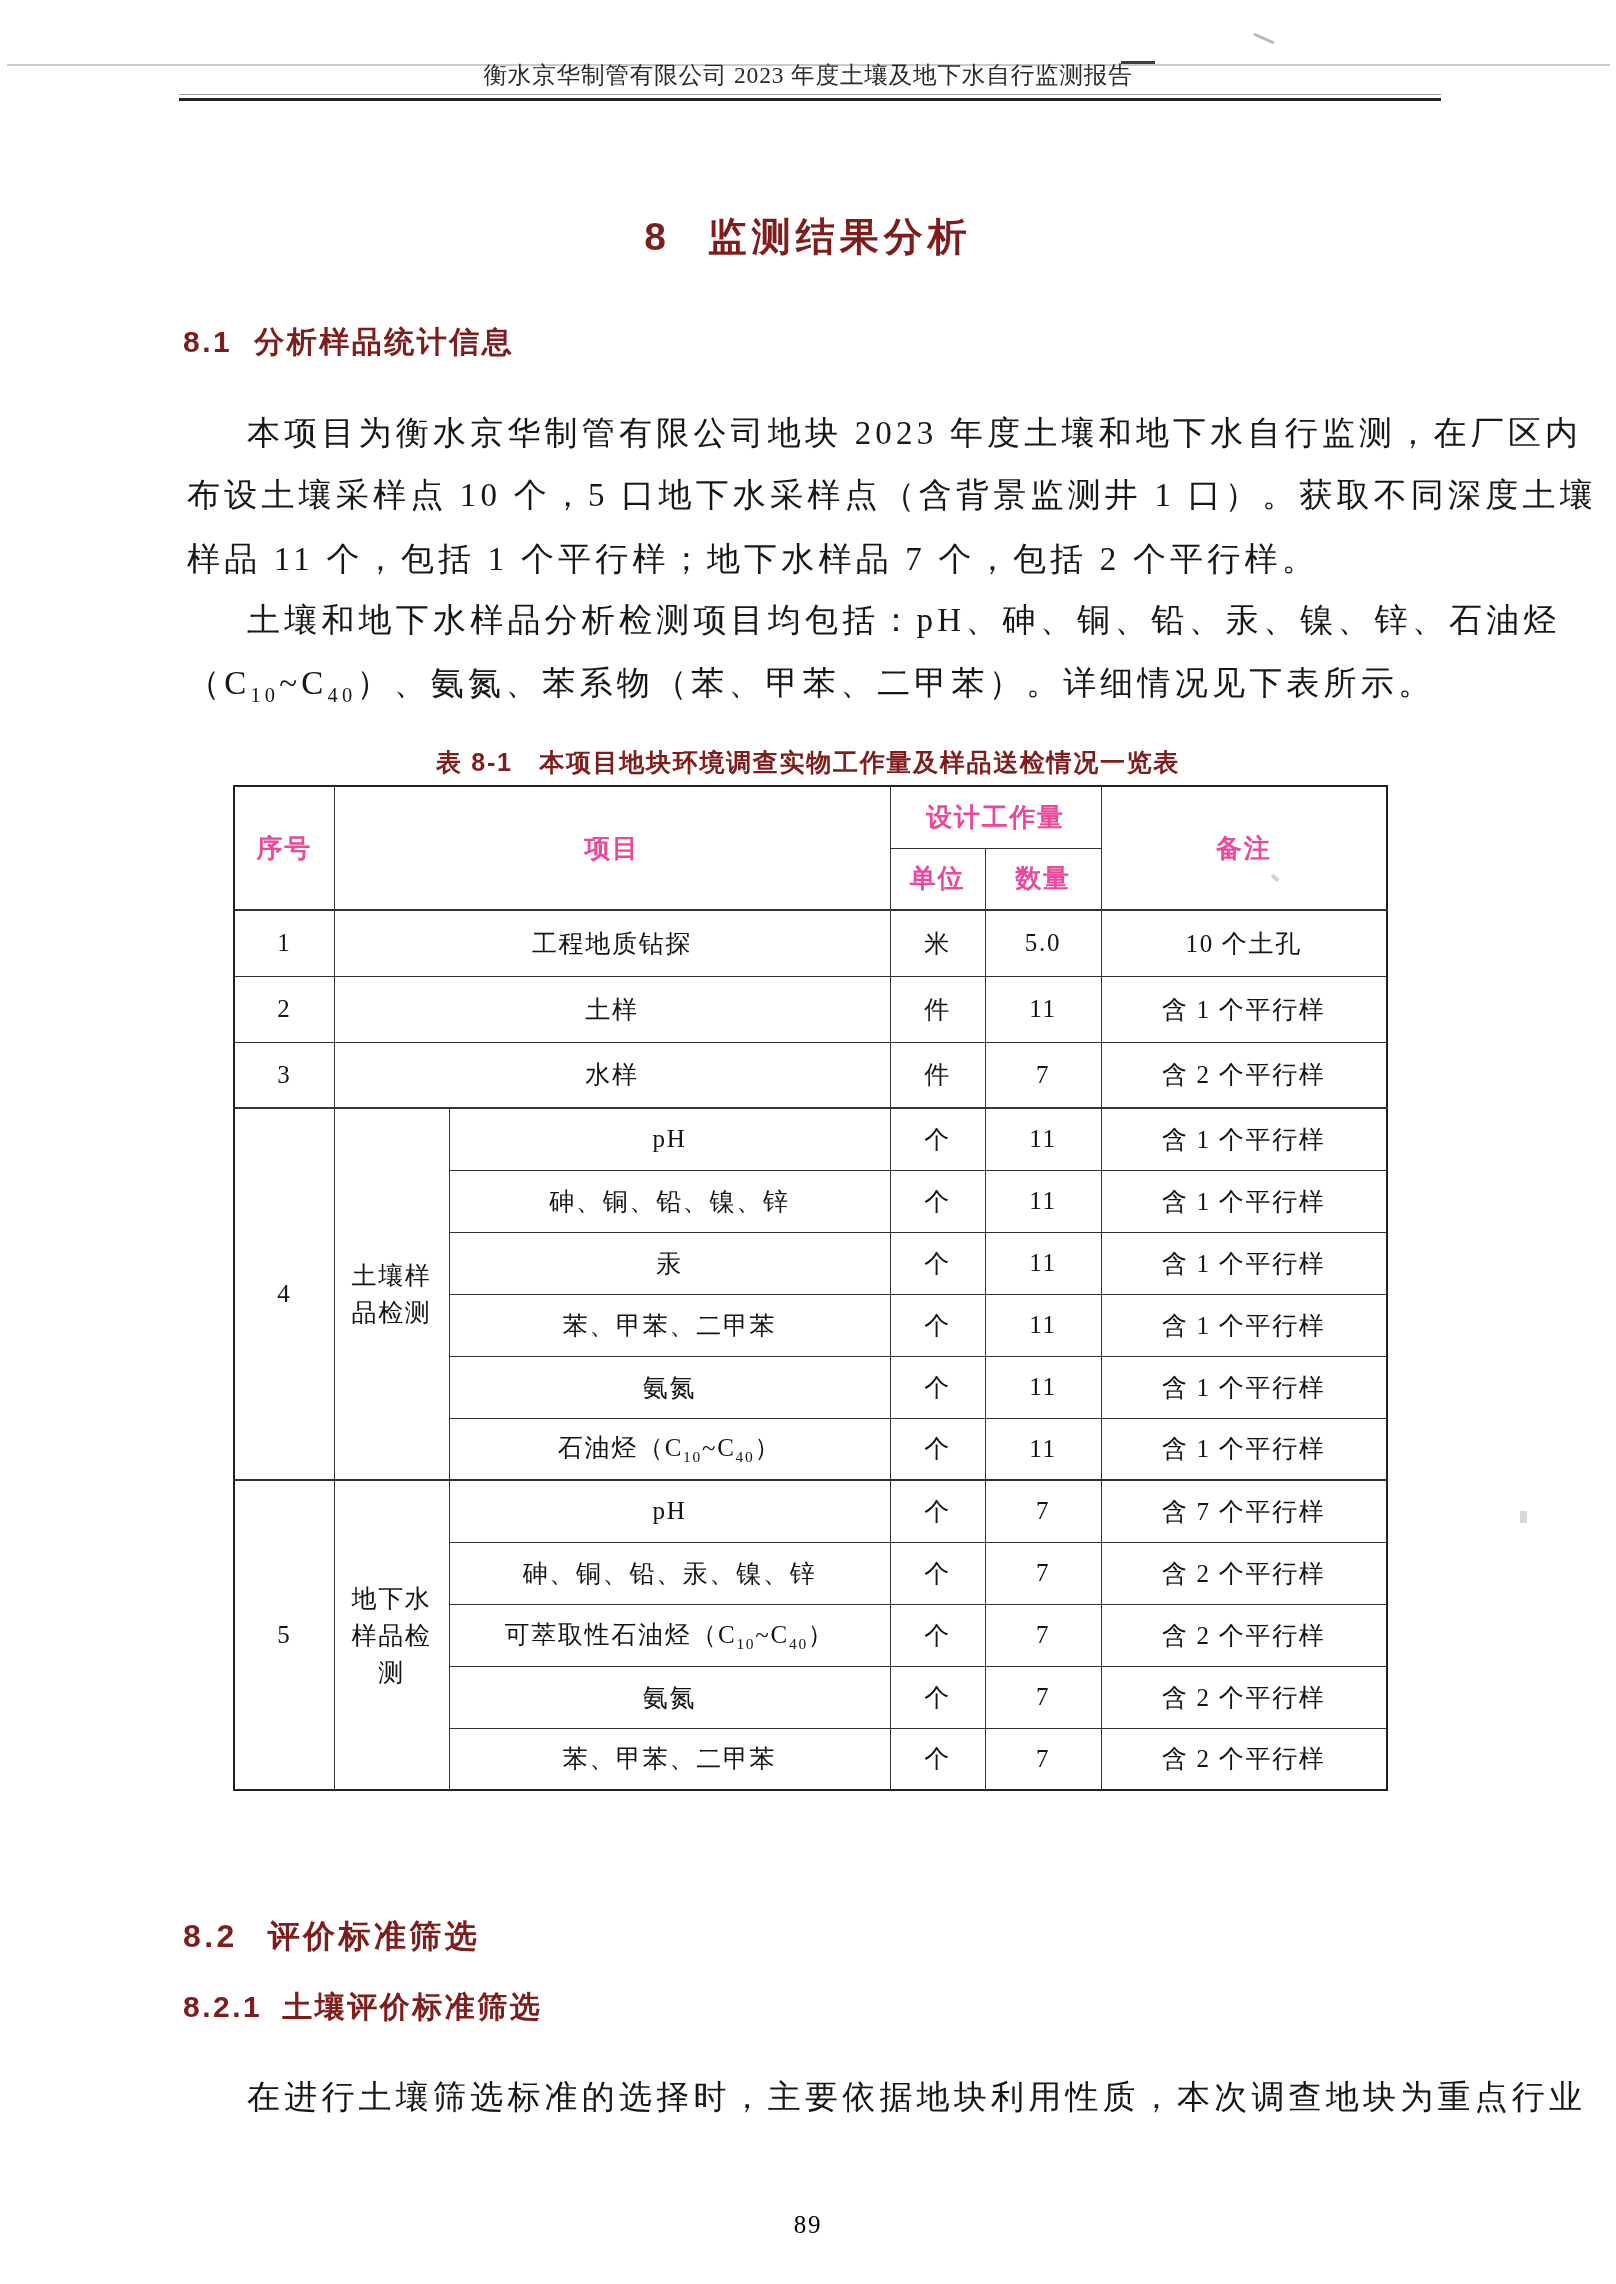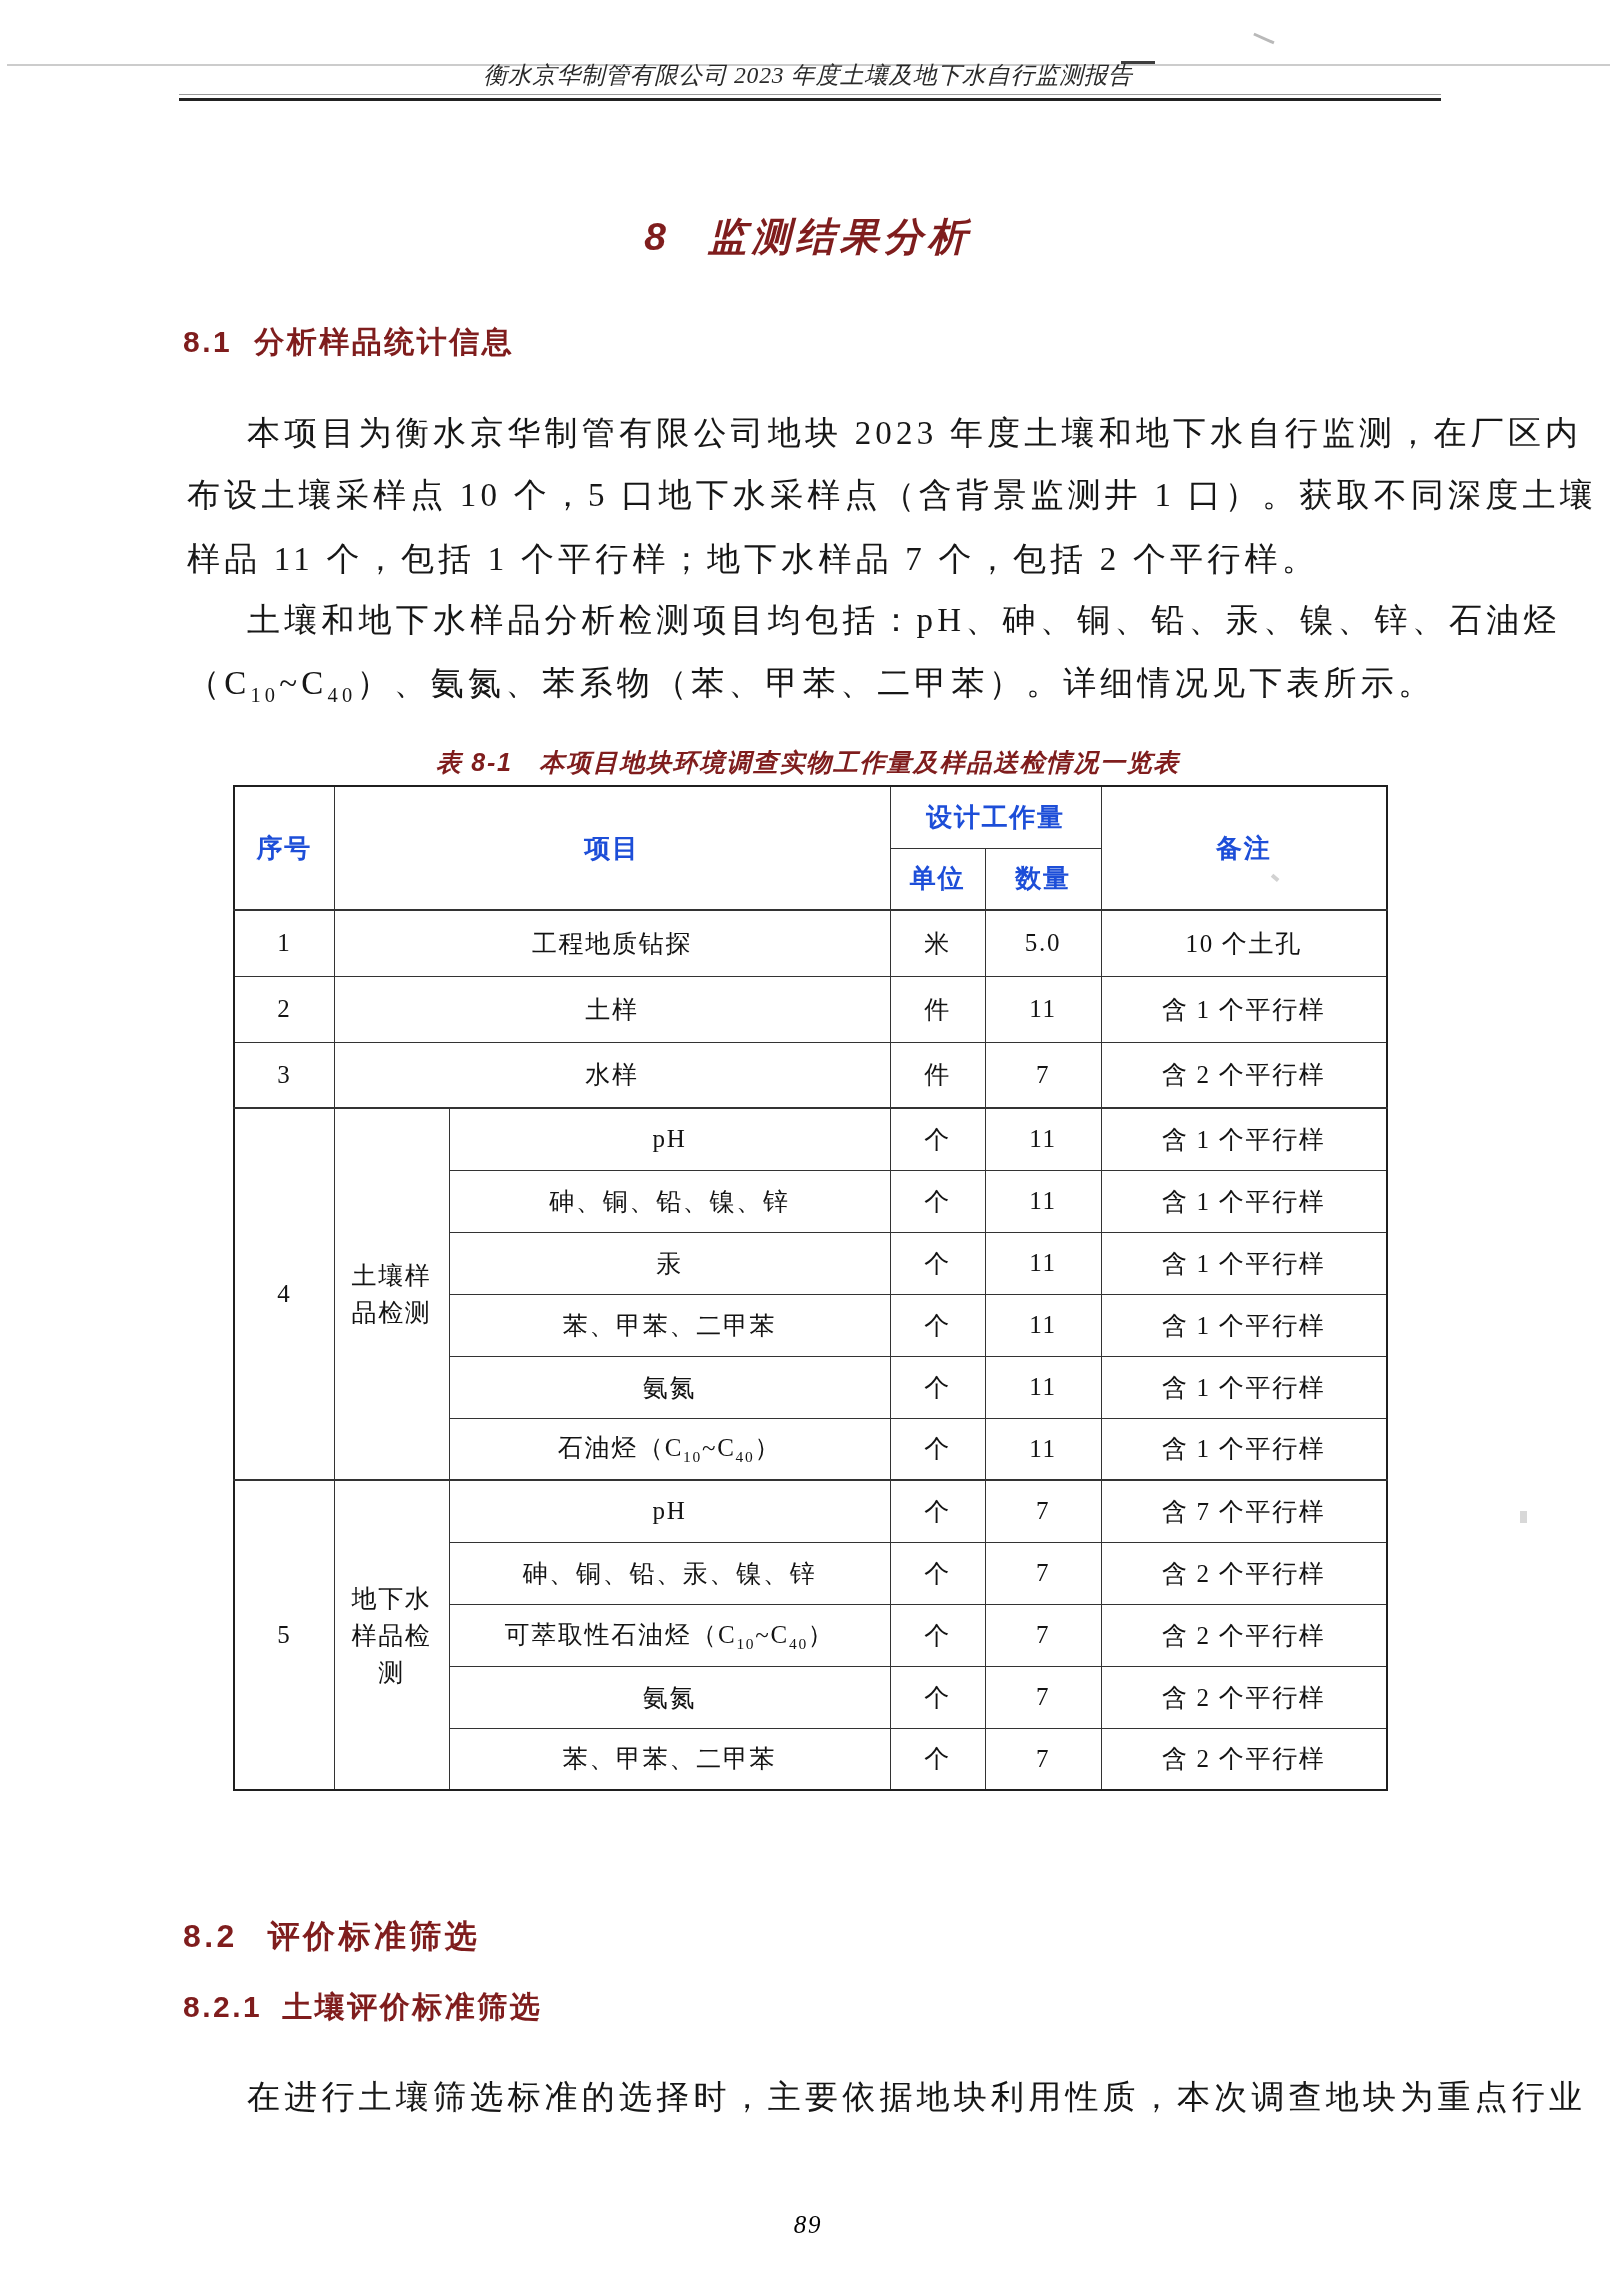--- a/index.html
+++ b/index.html
@@ -3,21 +3,21 @@
 <meta charset="utf-8">
 <style>
   html,body{margin:0;padding:0;}
   body{
     width:1616px;height:2284px;position:relative;background:#ffffff;
     font-family:"Liberation Serif","DejaVu Serif",serif;color:#1c1c1c;
     overflow:hidden;
   }
   .abs{position:absolute;}
   .nowrap{white-space:nowrap;}
-  .center{left:0;width:1616px;text-align:center;font-style:italic;}
+  .center{left:0;width:1616px;text-align:center;}
 
   
   .runhead{top:59px;font-size:23.6px;letter-spacing:0.8px;color:#2a2a2a;}
   .faintline{top:64px;left:6.7px;width:1603px;height:1.7px;background:#cccccc;}
   .headrule{top:98px;left:179px;width:1262px;height:3.4px;background:#222222;}
   .headrule2{top:94px;left:179px;width:1262px;height:0.8px;background:#9a9a9a;}
   .dash{top:61px;left:1121px;width:34px;height:3.4px;background:#3d3d3d;}
   .speck1{top:37px;left:1253px;width:22px;height:2.5px;background:#b9b9b9;transform:rotate(24deg);}
   .speck2{top:876px;left:1271px;width:8.4px;height:4.2px;background:#d2d2d2;transform:rotate(40deg);}
   .speck3{top:1511px;left:1520px;width:6.7px;height:11.8px;background:#d8d8d8;}
@@ -45,21 +45,21 @@
   table.wtable{
     position:absolute;left:233px;top:785px;width:1154px;
     border-collapse:collapse;table-layout:fixed;
     font-size:25px;color:#141414;
   }
   table.wtable td{
     border:1.7px solid #333333;text-align:center;vertical-align:middle;
     padding:0;letter-spacing:1.7px;
   }
   table.wtable{border:2.5px solid #1f1f1f;}
-  table.wtable td.hd{font-family:Liberation Serif, serif;font-weight:bold;font-size:26px;color:#1d4ed8;margin-top:44px;}
+  table.wtable td.hd{font-family:Liberation Serif, serif;font-weight:bold;font-size:26px;color:#ec4899;margin-top:44px;}
   tr.rh{height:62px;}
   tr.rd{height:66px;}
   tr.rs{height:62px;}
   tr.sep td{border-top-width:2.5px;}
   .grp{width:88px;margin:16px auto;line-height:37px;letter-spacing:1.7px;text-align:center;}
   sub{font-size:0.62em;}
   .pagenum{top:2211px;font-size:25px;letter-spacing:1.7px;color:#000000;}
 </style>
 </head>
 <body>

